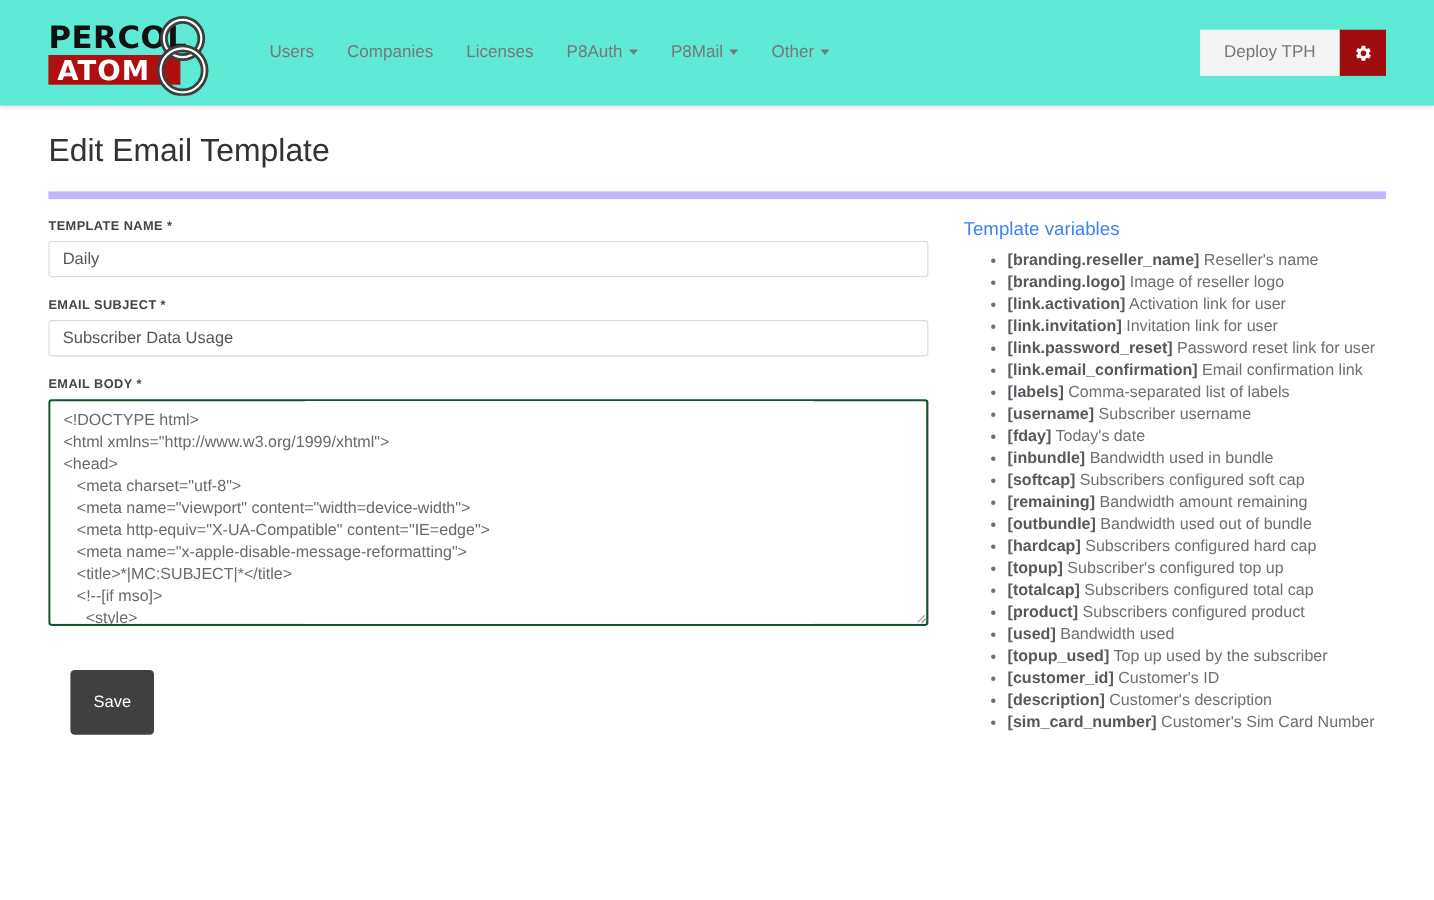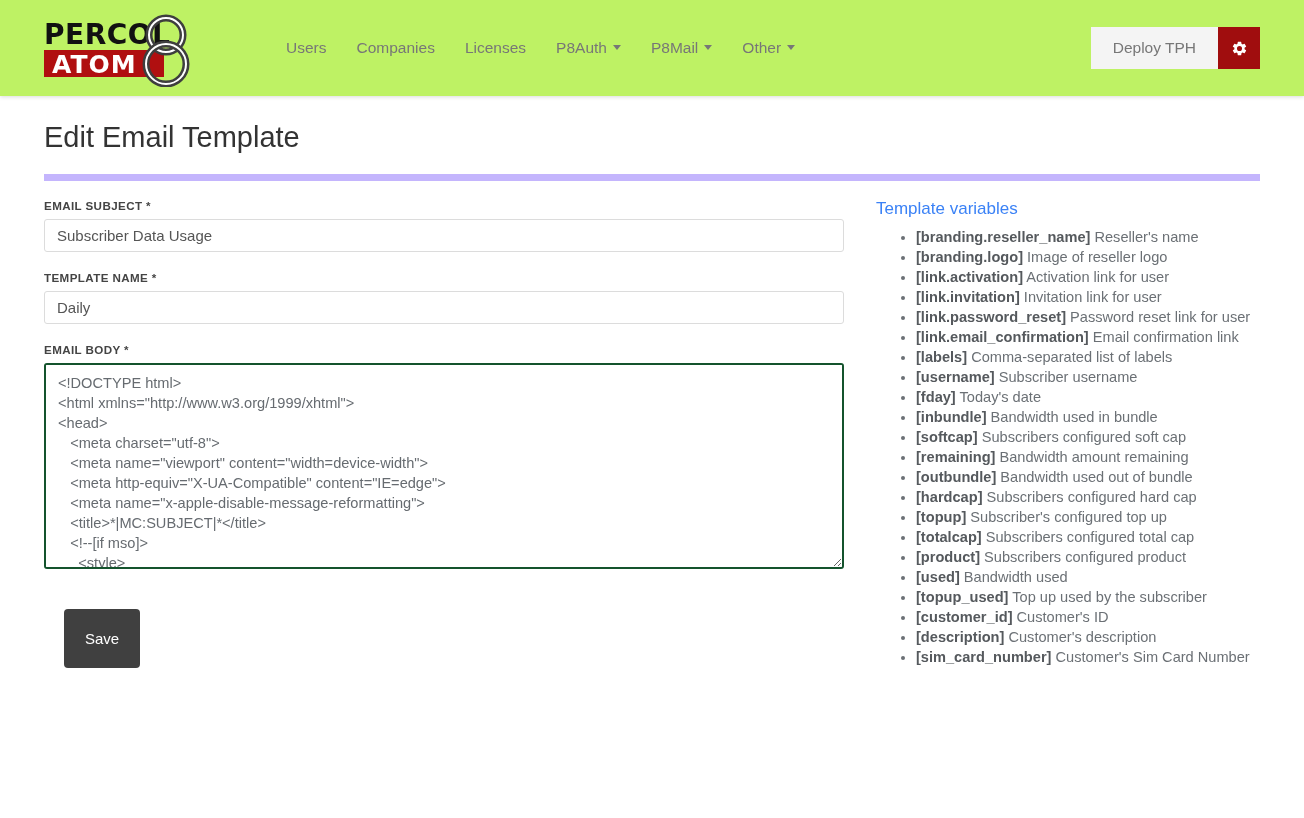--- a/index.html
+++ b/index.html
@@ -11,26 +11,25 @@
     background: #ffffff;
     font-family: "Liberation Sans", sans-serif;
     color: #333333;
     overflow: hidden;
   }
 
   
   .navbar {
     position: relative;
     height: 96px;
-    background: #bef264;
+    background: #5eead4;
     box-shadow: 0 1px 4px rgba(0,0,0,0.14);
     display: flex;
     align-items: center;
     z-index: 5;
-    gap: 41px;
   }
   .brand {
     margin-left: 44px;
     width: 140px;
     height: 62px;
     position: relative;
     display: block;
     text-decoration: none;
   }
   .brand-percol {
@@ -318,27 +317,27 @@
 <div class="page">
 
   <h1 class="page-title">Edit Email Template</h1>
 
 
   <div class="content-row">
 
     <div class="col-left">
 
       <div class="field-group">
+        <label class="field-label">TEMPLATE NAME *</label>
+        <input class="text-input" type="text" value="Daily" style="">
+      </div>
+
+      <div class="field-group">
         <label class="field-label">EMAIL SUBJECT *</label>
         <input class="text-input" type="text" value="Subscriber Data Usage" style="">
-      </div>
-
-      <div class="field-group">
-        <label class="field-label">TEMPLATE NAME *</label>
-        <input class="text-input" type="text" value="Daily" style="">
       </div>
 
       <div class="field-group">
         <label class="field-label">EMAIL BODY *</label>
         <div class="body-area-wrap">
           <textarea class="code-area" spellcheck="false" style="">&lt;!DOCTYPE html&gt;
 &lt;html xmlns="http://www.w3.org/1999/xhtml"&gt;
 &lt;head&gt;
    &lt;meta charset="utf-8"&gt;
    &lt;meta name="viewport" content="width=device-width"&gt;

